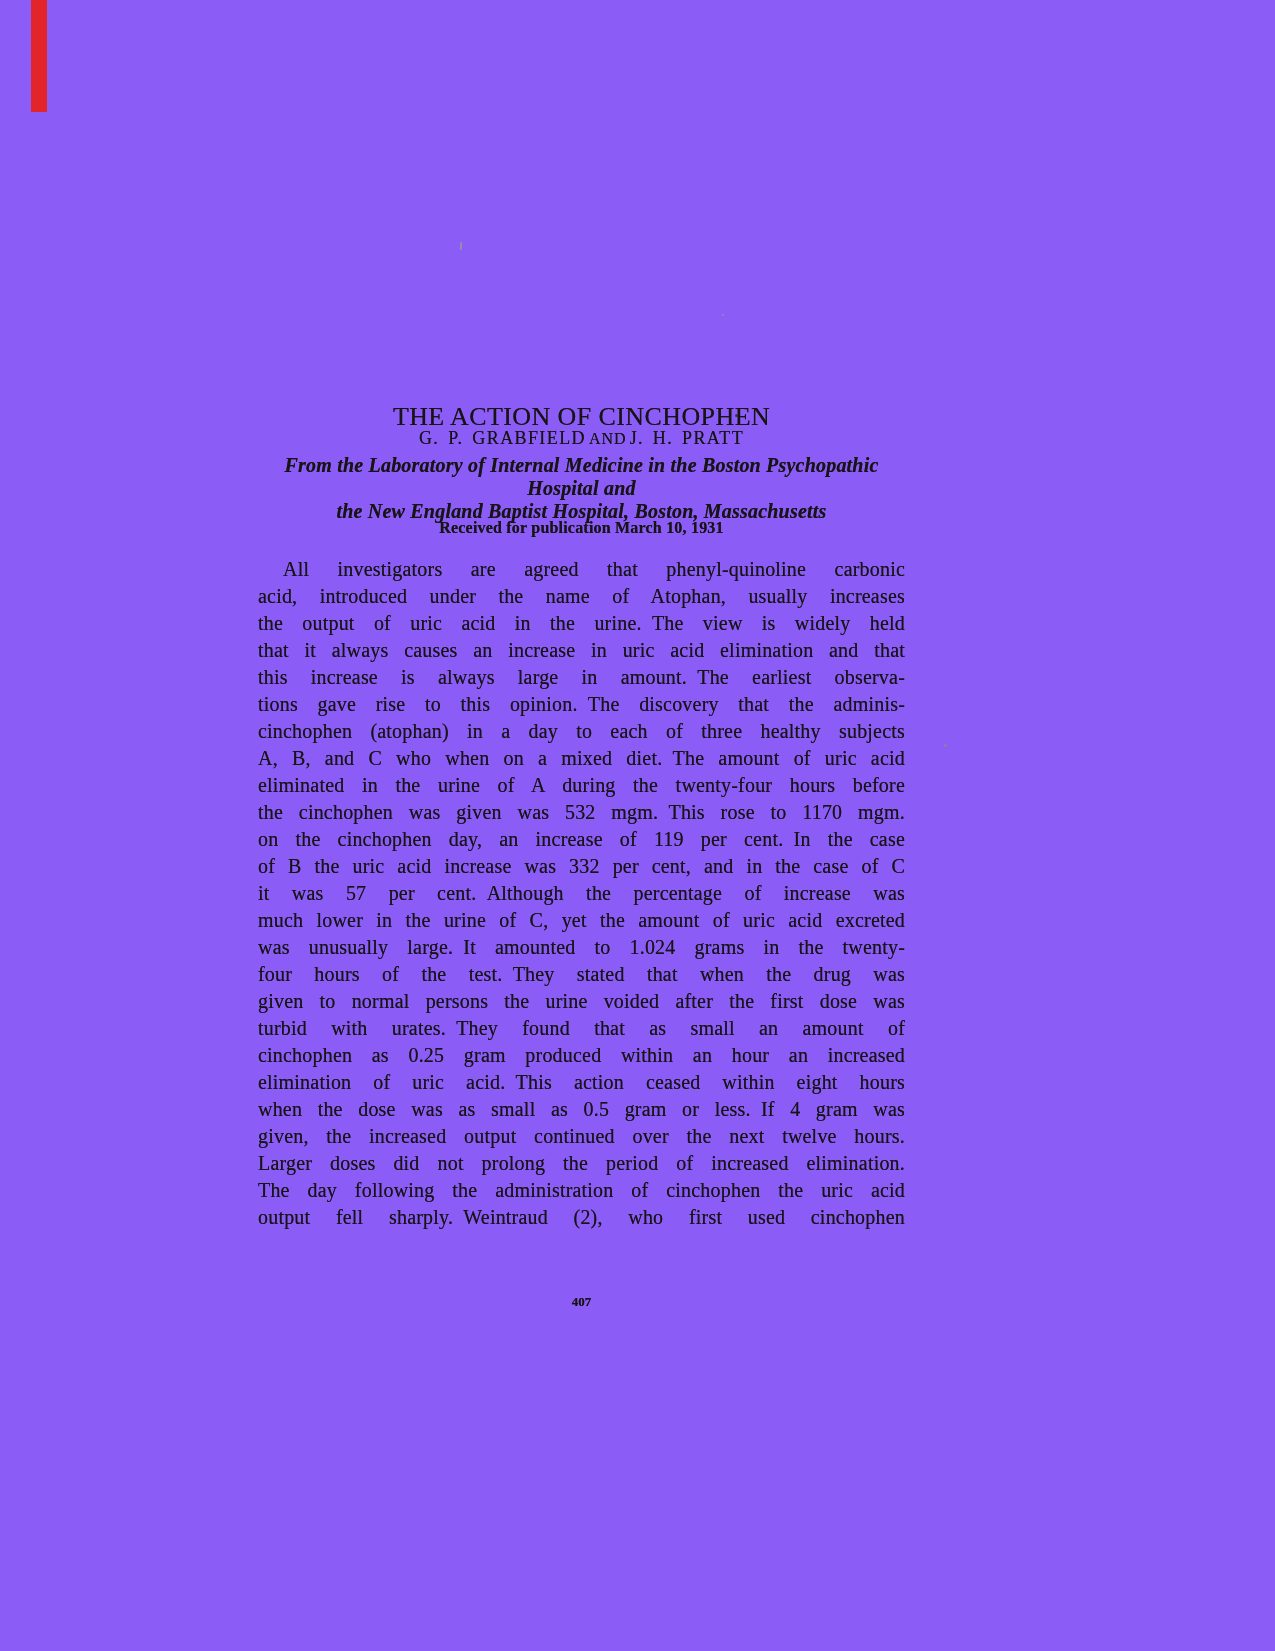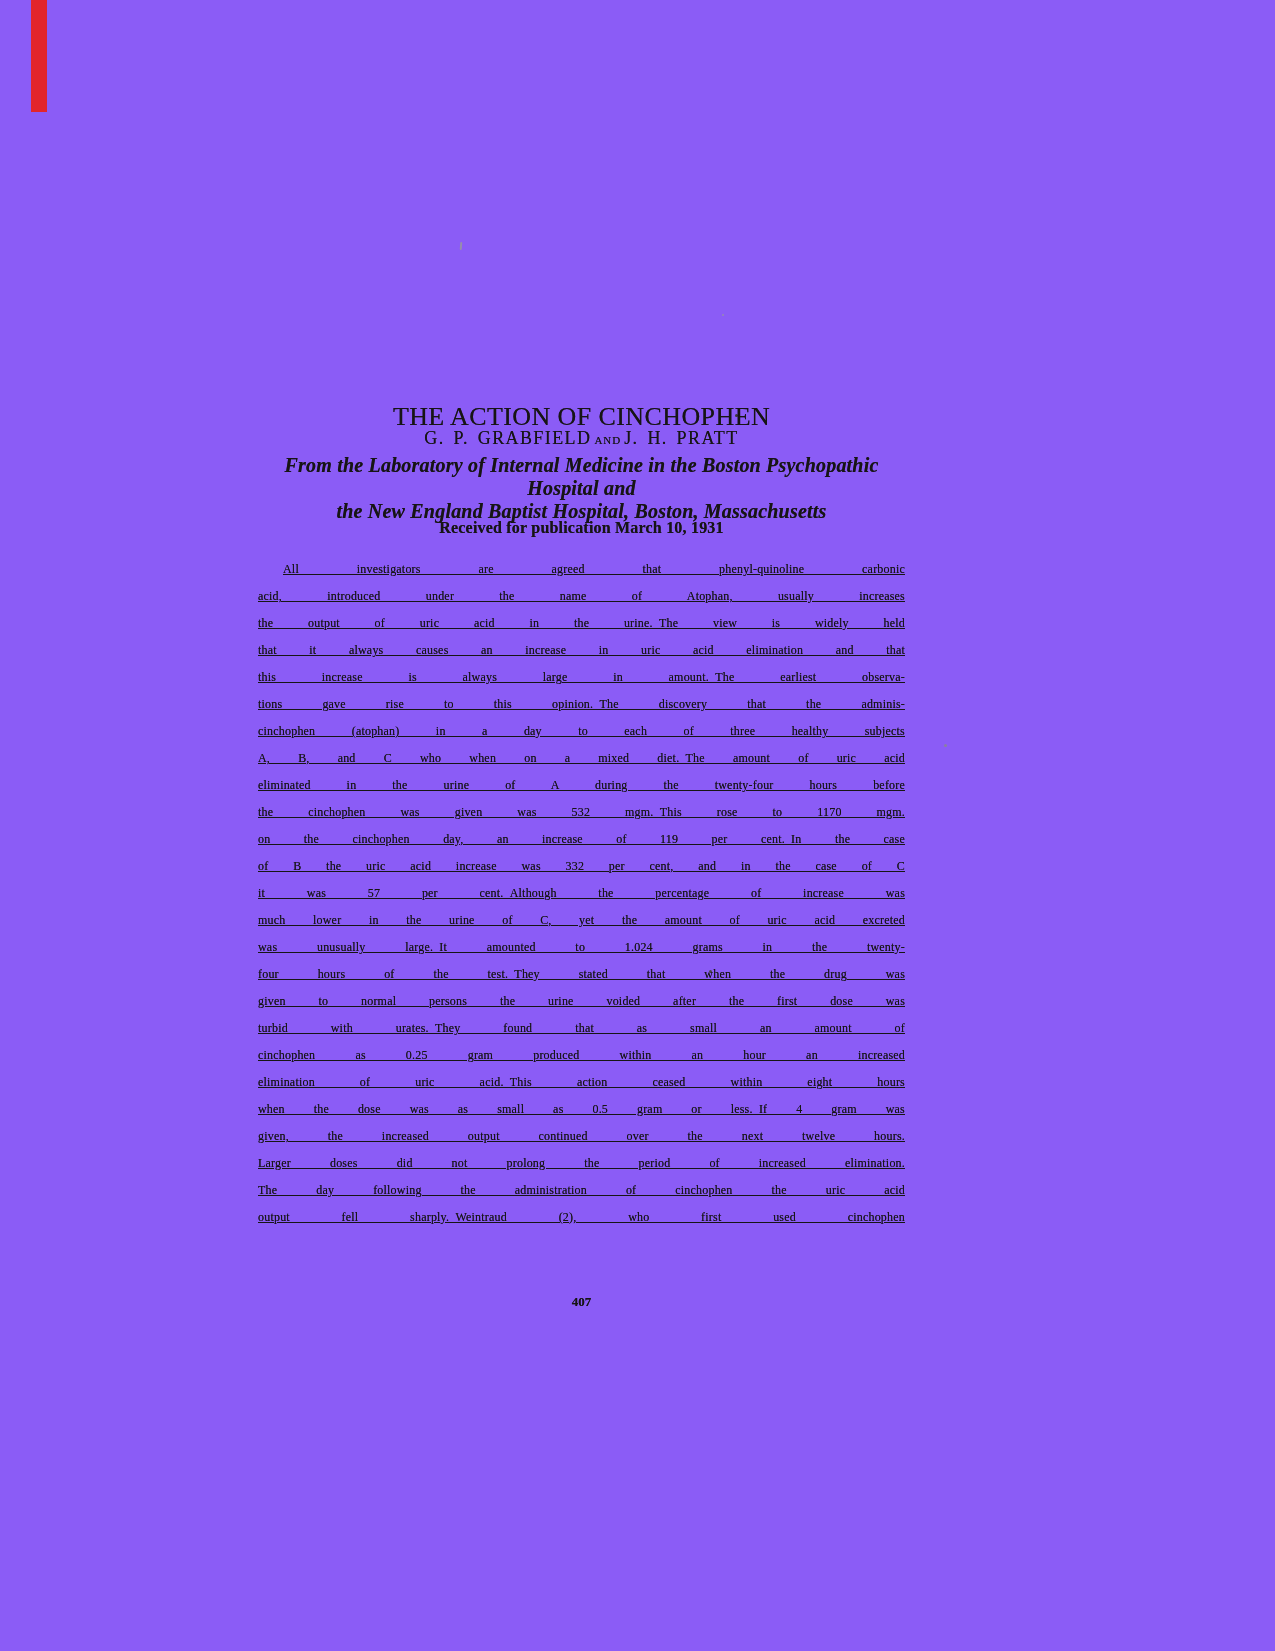--- a/index.html
+++ b/index.html
@@ -20,35 +20,35 @@
   .colblock{ position:absolute; left:258px; width:647px; text-align:center; }
   .title{
     top:383px; font-size:26px; letter-spacing:0.4px; line-height:34px;
     font-weight:400; white-space:nowrap;
   }
   .authors{
     top:427px; font-size:18px; letter-spacing:1.4px; line-height:22px;
     word-spacing:3px; white-space:nowrap;
   }
   .authors .conj{
-    font-size:11px; letter-spacing:1px; text-transform:uppercase; padding:0 3px;font-family:Liberation Serif, serif;
+    font-size:16px; letter-spacing:1px; text-transform:uppercase; padding:0 3px;font-family:Liberation Serif, serif;
   }
   .affiliation{
     top:454px; font-size:20px; font-style:italic; font-weight:700;
     line-height:23px; letter-spacing:0.2px;
   }
   .received{
     top:517px; font-size:16px; font-weight:700; line-height:21px; letter-spacing:0.2px;
   }
   .bodytext{
     position:absolute; left:258px; top:556px; width:647px;
   }
   .line{
-    font-size:12px; line-height:27px; letter-spacing:0.2px;
-    text-align:justify; text-align-last:justify;text-decoration:underline;
+    font-size:20px; line-height:27px; letter-spacing:0.2px;
+    text-align:justify; text-align-last:justify;
   }
   .line.first{ text-indent:25px; }
   .folio{
     top:1292px; font-size:13px; font-weight:700; line-height:20px;
   }
   
   .speck{ position:absolute; border-radius:50%; }
   .sp-tick{ left:460px; top:242px; width:2px; height:8px; background:#9a9a98; border-radius:1px; transform:rotate(4deg); opacity:.8;}
   .sp-dot-authors{ left:735px; top:414px; width:3px; height:3px; background:#3c3a38;}
   .sp-dot-margin{ left:944px; top:744px; width:3px; height:3px; background:#8a8a88; opacity:.8;}

